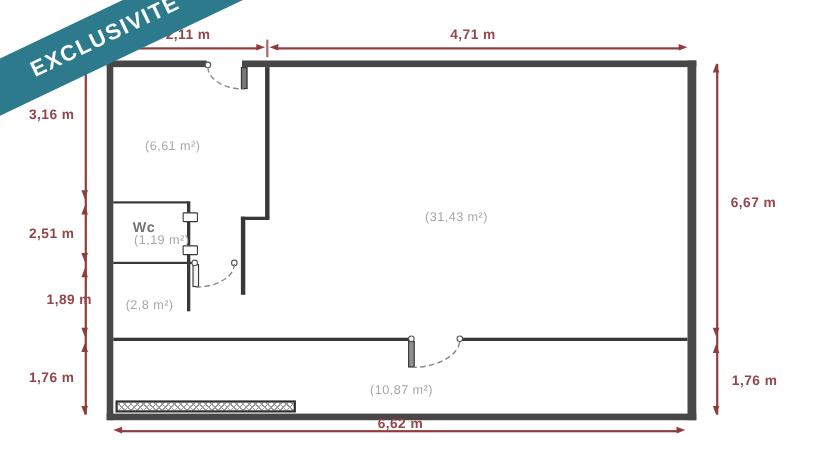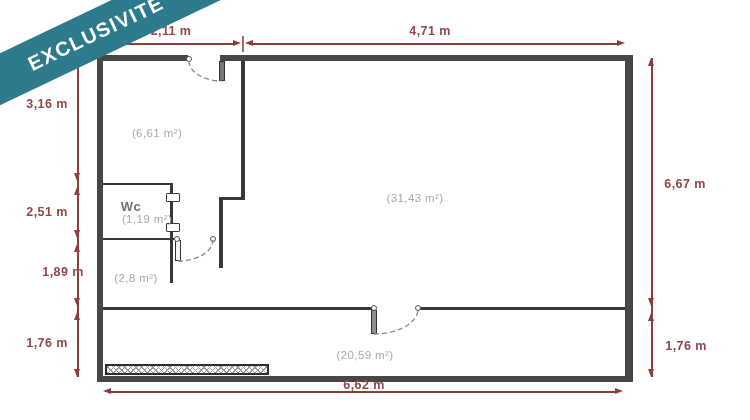--- a/index.html
+++ b/index.html
@@ -121,19 +121,19 @@
   <div class="dim-label" style="left:47px;top:343px;">1,76 m</div>
   <div class="dim-label" style="left:685px;top:184px;">6,67 m</div>
   <div class="dim-label" style="left:686px;top:346px;">1,76 m</div>
   <div class="dim-label" style="left:364px;top:385px;">6,62 m</div>
 
   <div class="room-label" style="left:157px;top:133px;">(6,61 m²)</div>
   <div class="wc-label" style="left:131px;top:206px;">Wc</div>
   <div class="room-label" style="left:147px;top:219px;">(1,19 m²)</div>
   <div class="room-label" style="left:136px;top:278px;">(2,8 m²)</div>
   <div class="room-label" style="left:415px;top:198px;">(31,43 m²)</div>
-  <div class="room-label" style="left:365px;top:355px;">(20,59 m²)</div>
+  <div class="room-label" style="left:365px;top:355px;">(10,87 m²)</div>
 
   <div class="ribbon">
     <span>EXCLUSIVITÉ</span>
   </div>
 
 </div>
 
 </body></html>

